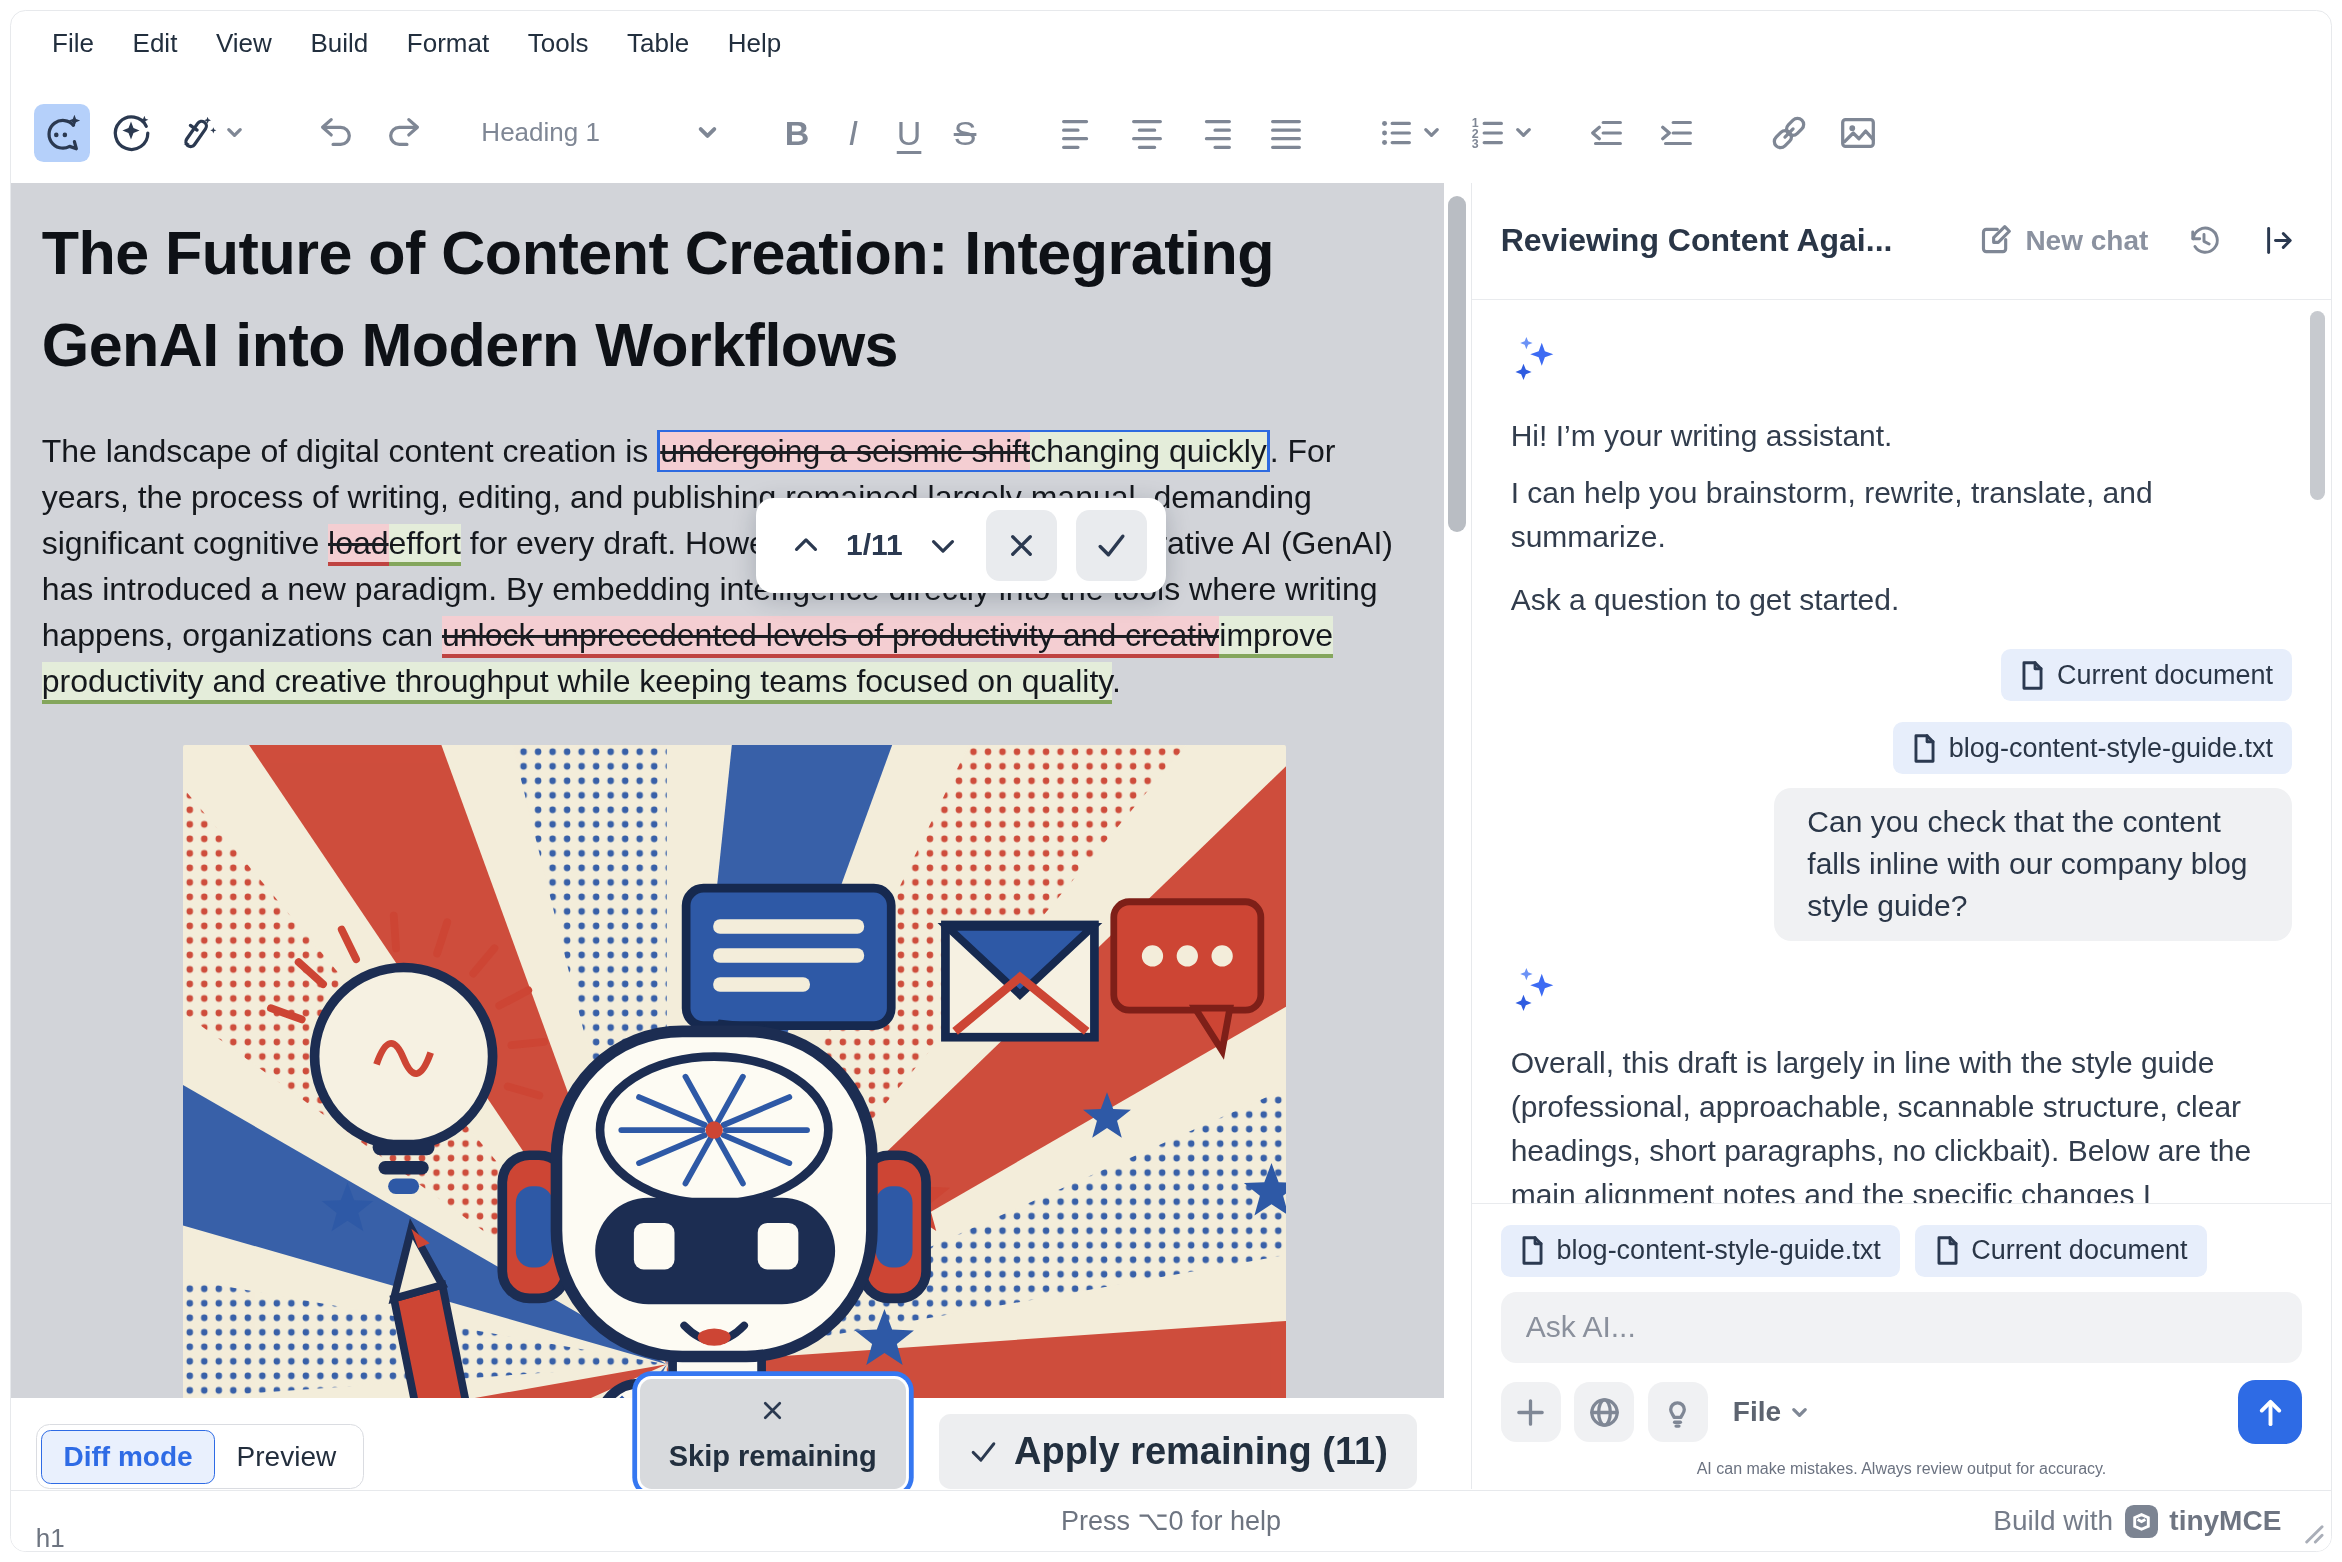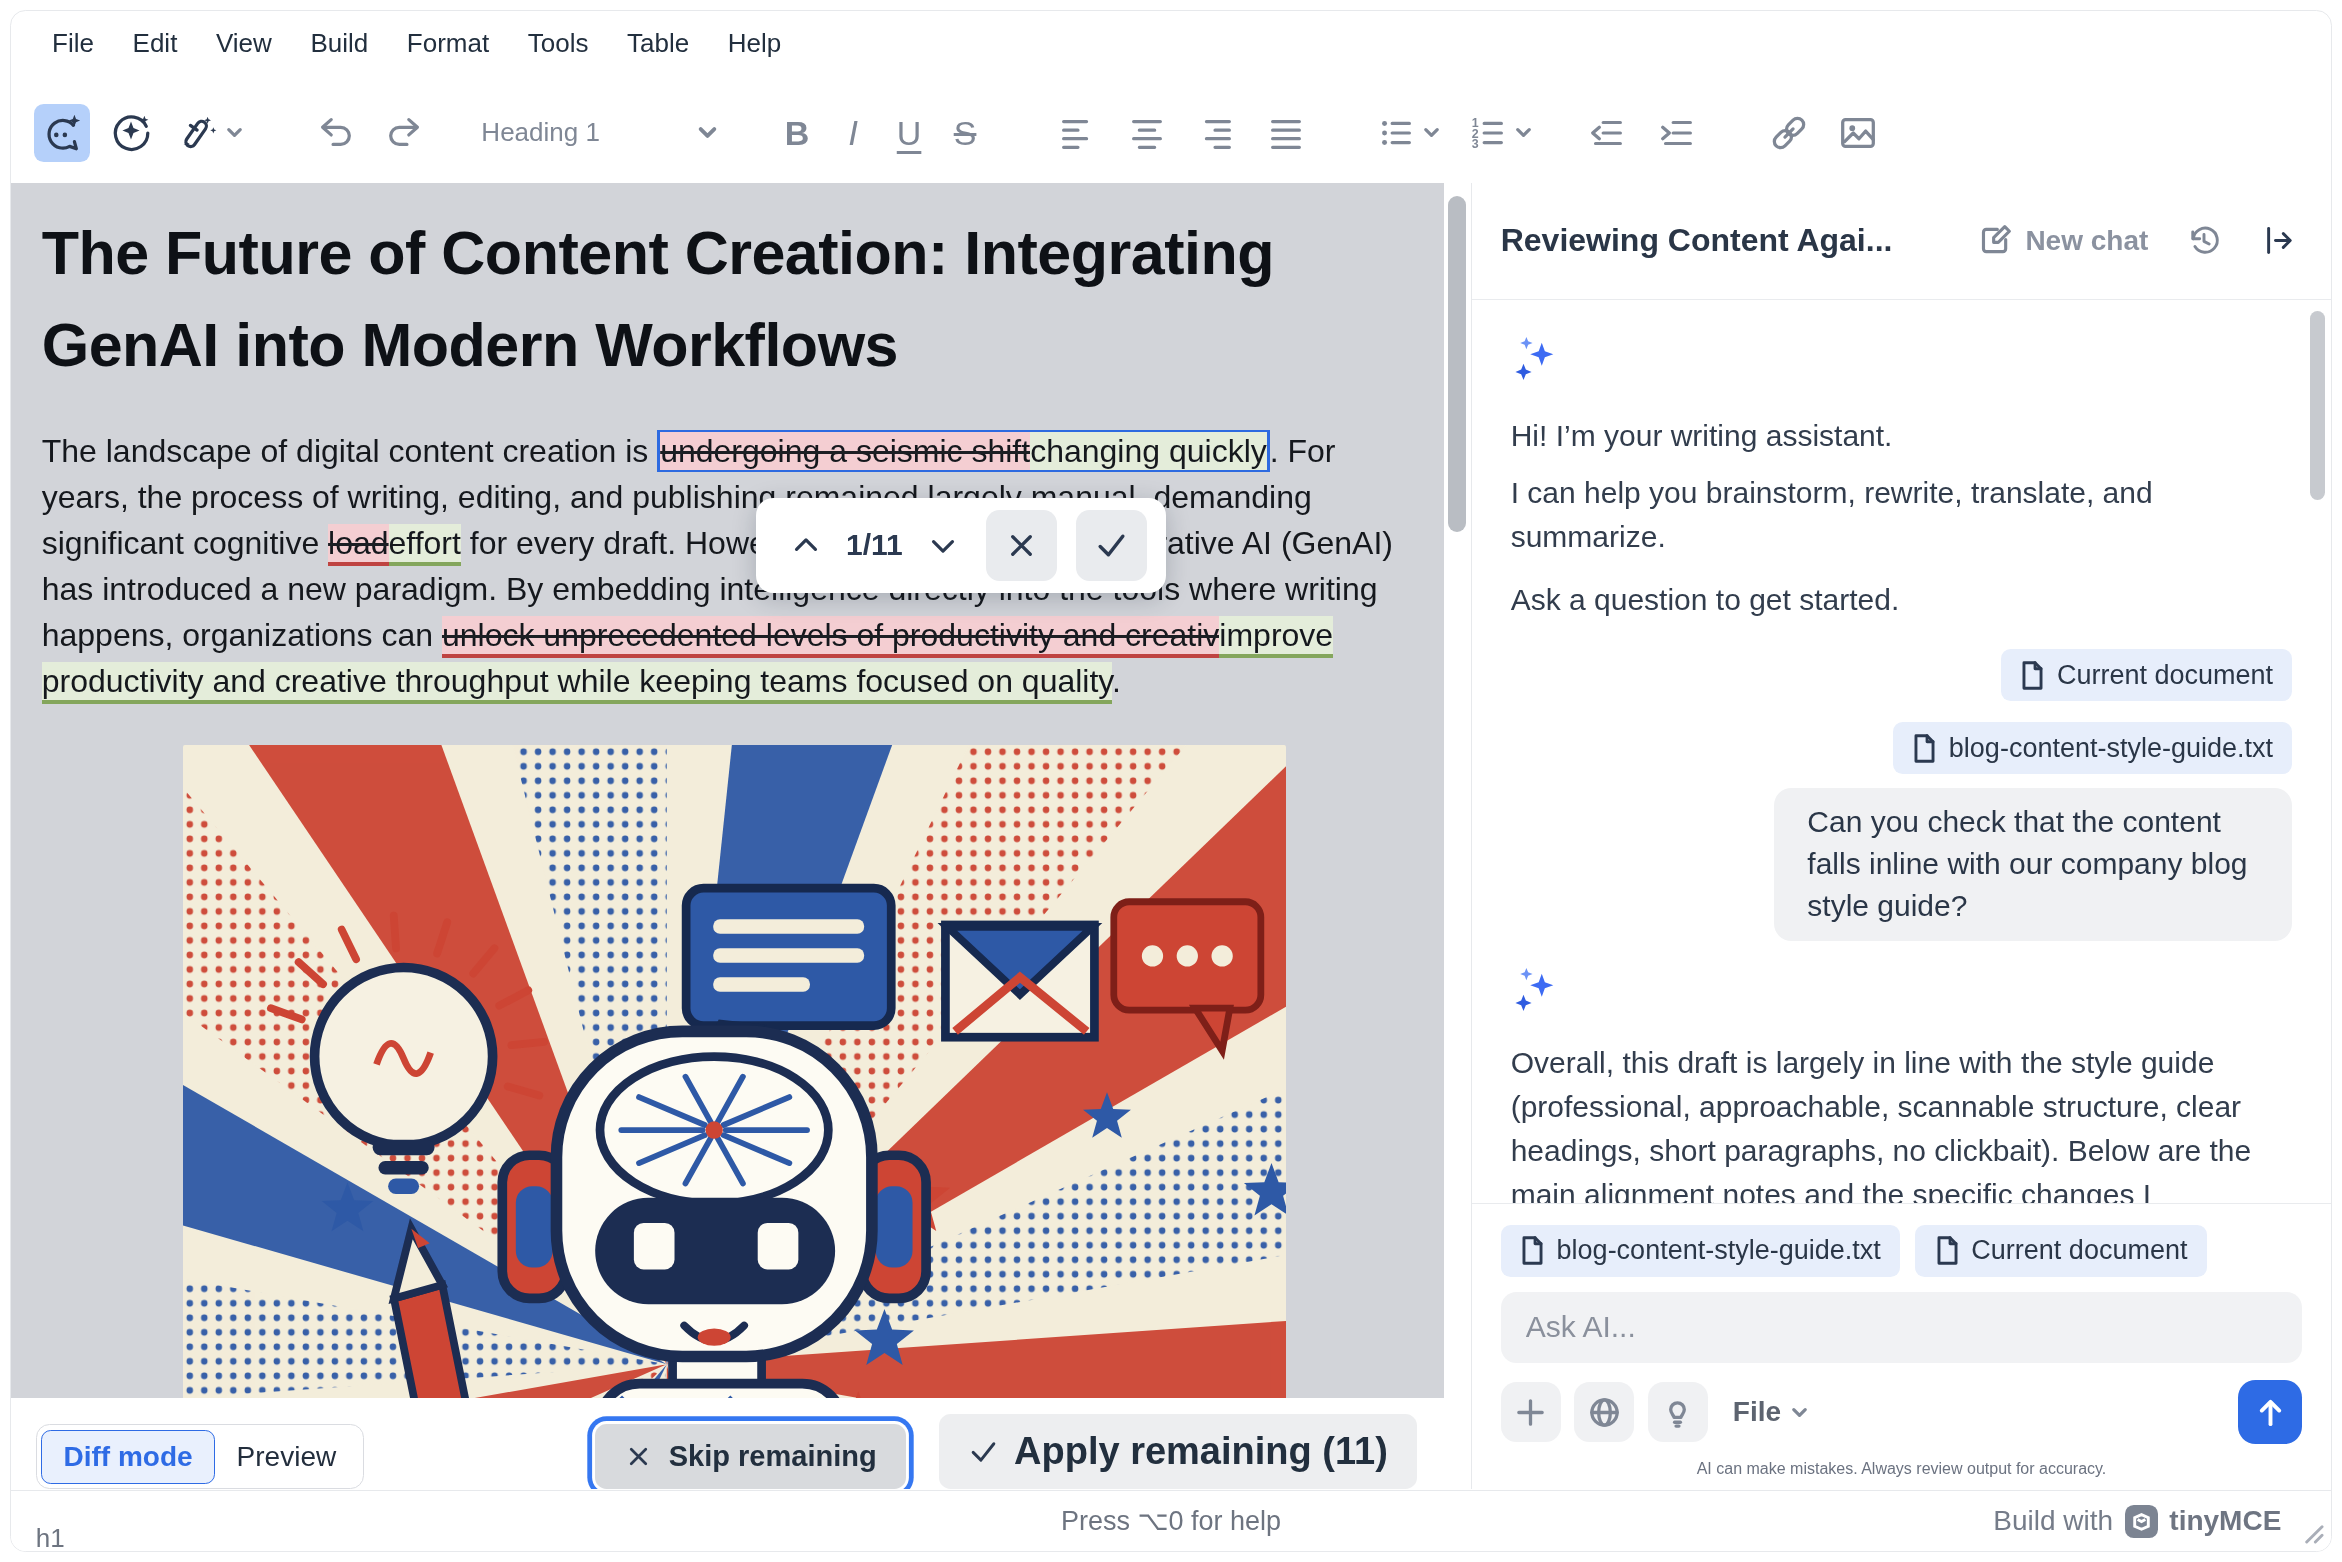--- a/index.html
+++ b/index.html
@@ -48,21 +48,21 @@
   .diff-popup{position:absolute;left:745px;top:315px;height:95px;background:#fff;border-radius:17.4px;box-shadow:0 5.8px 25px rgba(20,30,50,.22);display:flex;align-items:center;padding:0 19.3px 0 27px;gap:9.7px;z-index:5;}
   .diff-popup .counter{font-size:30px;font-weight:600;color:#2b3950;margin:0 7.7px;}
   .pop-btn{width:71px;height:71px;border-radius:13.5px;background:#e9ebee;border:none;display:flex;align-items:center;justify-content:center;margin-left:9.7px;}
   .nav-btn{background:transparent;border:none;display:flex;align-items:center;justify-content:center;width:46px;height:58px;}
 
   
   .editor-footer{position:absolute;left:0;right:0;bottom:0;height:91px;background:#fff;display:flex;align-items:flex-end;padding:0 25px;z-index:6;}
   .seg{display:flex;align-items:center;background:#fff;border:1.9px solid #dadce1;border-radius:13.5px;padding:4.8px;}
   .seg .opt{font-size:28px;padding:9.7px 21px;border-radius:9.7px;color:#232e3d;font-weight:500;border:1.9px solid transparent;}
   .seg .opt.on{color:#2e6be5;border-color:#2e6be5;background:#e9f0fd;font-weight:600;}
-  .btn-skip{margin-left:auto;display:flex;align-items:center;gap:15.4px;background:#d8dadd;border:none;border-radius:11.6px;padding:16.4px 29px;font-size:29px;font-weight:700;color:#222f3e;box-shadow:0 0 0 2.9px #fff,0 0 0 7.7px #3577f1;margin-right:33px;}
+  .btn-skip{margin-left:auto;display:flex;align-items:center;gap:15.4px;background:#d8dadd;border:none;border-radius:11.6px;padding:16.4px 29px;font-size:29px;font-weight:700;color:#222f3e;box-shadow:0 0 0 2.9px #fff,0 0 0 7.7px #3577f1;margin-right:33px;flex-direction:column;}
   .btn-apply{display:flex;align-items:center;gap:15.4px;background:#edeef0;border:none;border-radius:11.6px;padding:16.4px 29px;font-size:38px;font-weight:700;color:#222f3e;margin-right:1.9px;}
 
   
   .sidebar{flex:1;background:#fff;display:flex;flex-direction:column;position:relative;min-width:0;}
   .sb-header{height:116px;flex:none;display:flex;align-items:center;padding:0 27px 0 29px;border-bottom:1.9px solid #e9ebee;gap:25px;}
   .sb-title{font-size:32px;font-weight:600;color:#2a3647;white-space:nowrap;overflow:hidden;max-width:436px;flex:none;}
   .newchat{display:flex;align-items:center;gap:11.6px;border:none;background:transparent;color:#8b92a0;font-size:28px;font-weight:600;}
   .sb-iconbtn{border:none;background:transparent;display:flex;align-items:center;justify-content:center;width:50px;height:50px;}
   .sb-chat{flex:1;position:relative;overflow:hidden;padding:35px 39px 0;}
   .sb-chat p{font-size:30px;line-height:44px;color:#323d4d;margin:0;}

